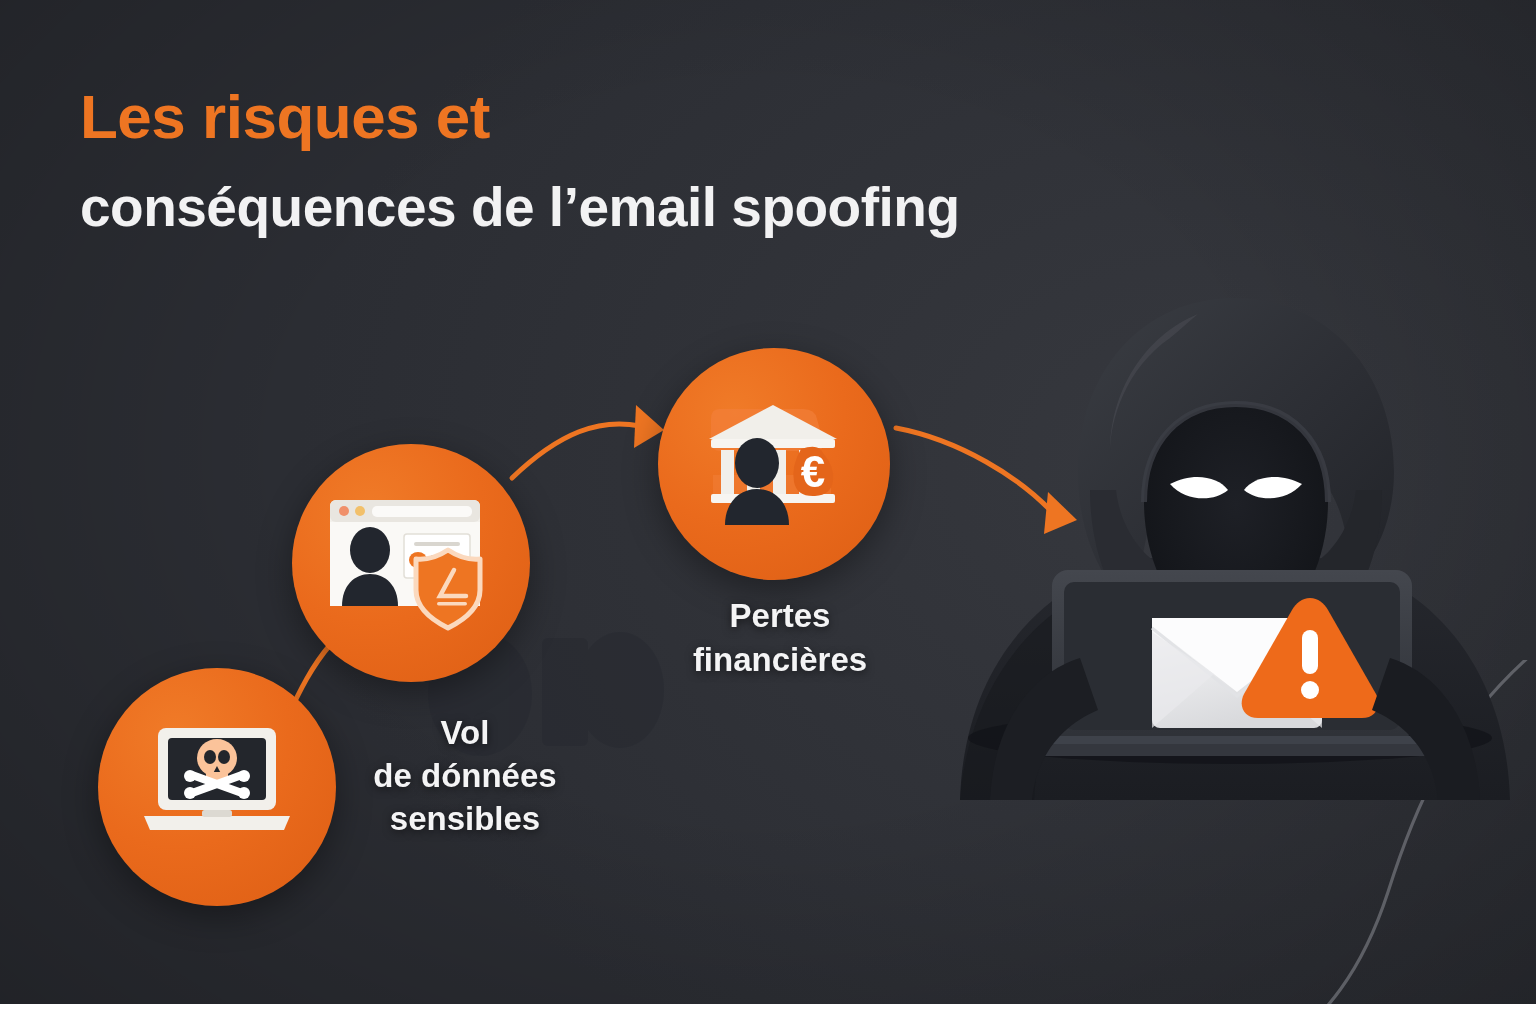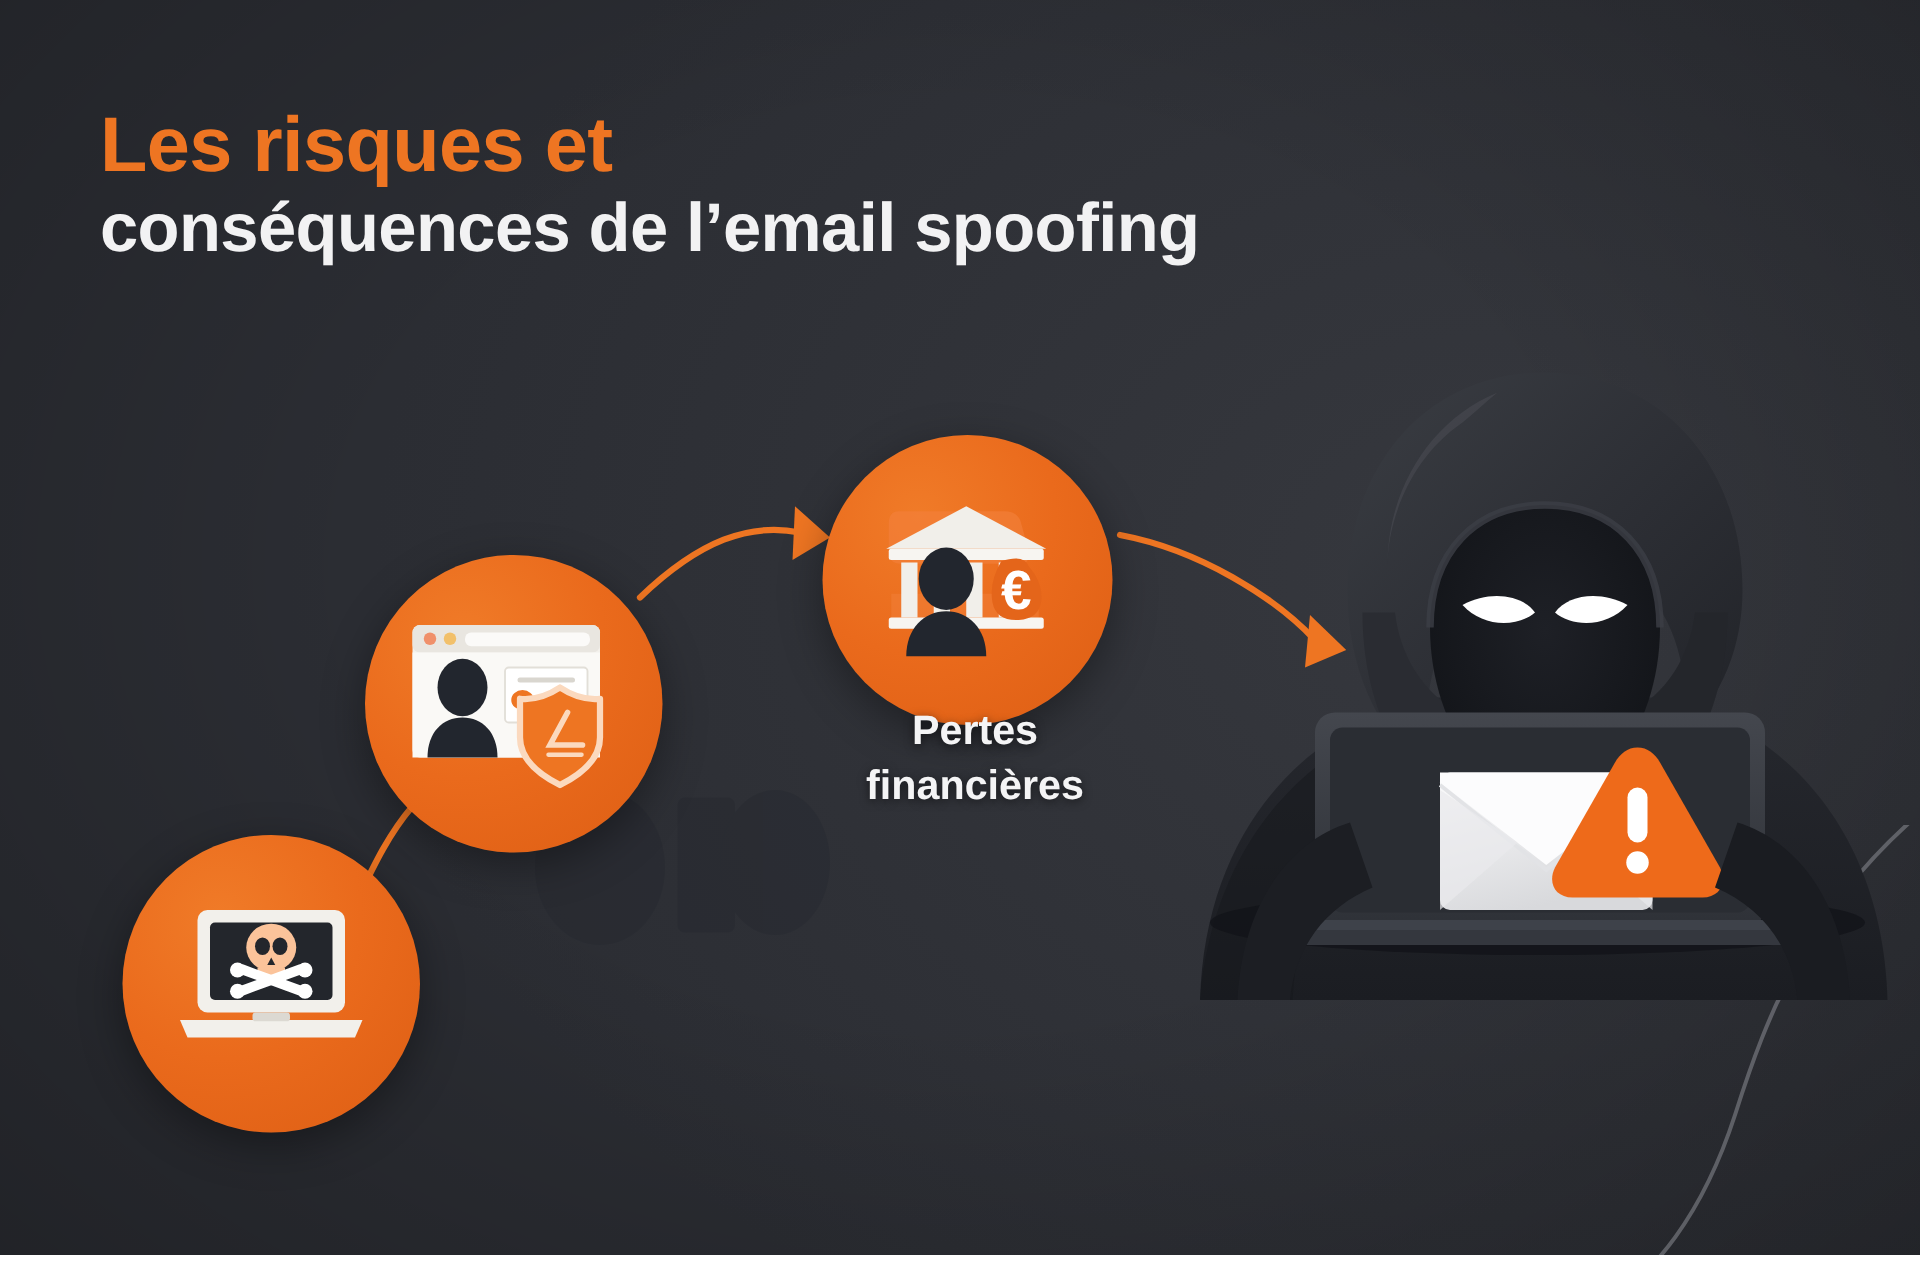--- a/index.html
+++ b/index.html
@@ -41,21 +41,21 @@
   .title-block{
     position:absolute; left:80px; top:86px;
     line-height:1.0;
   }
   .title-1{
     font-size:62px; font-weight:bold; letter-spacing:-0.5px;
     color:#EE7522;
     font-family:"Liberation Sans", sans-serif;
   }
   .title-2{
-    margin-top:7px;
+    margin-top:32px;
     font-size:55px; font-weight:bold; letter-spacing:-0.5px;
     color:#F2F2F3;
     font-family:"Liberation Sans", sans-serif;
   }
 
   
   .circle{
     position:absolute;
     border-radius:50%;
     background:radial-gradient(circle at 33% 28%, #F07B28 0%, #EA6A1C 48%, #DD5E14 100%);
@@ -73,20 +73,21 @@
 
   
   .node-label{
     position:absolute;
     color:#F4F4F5;
     text-align:center;
     font-weight:bold;
     text-shadow:0 2px 8px rgba(0,0,0,.55);
     line-height:1.30;
     white-space:pre-line;
+    margin-top:32px;
   }
   #label-vol      { left:340px; top:680px; width:250px; font-size:33px; }
   #label-pertes   { left:630px; top:562px; width:300px; font-size:33px;
                     font-family:"Liberation Sans", sans-serif; line-height:1.34; }
   #label-malware  { left:1000px; top:788px; width:440px; font-size:33px; line-height:1.40; }
 
   
   #hacker-scene{
     position:absolute; left:930px; top:240px;
     width:606px; height:560px;
@@ -281,18 +282,21 @@
           <rect x="54" y="32" width="16" height="44" rx="8" fill="#FFFFFF"></rect>
           <circle cx="62" cy="92" r="9" fill="#FFFFFF"></circle>
         </g>
       </g>
 
       <path d="M60 560 C64 480 104 432 150 418 L168 470 C130 486 106 518 102 560 Z" fill="#1C1E23"></path>
       <path d="M550 560 C546 480 506 432 460 418 L442 470 C480 486 504 518 508 560 Z" fill="#1A1C21"></path>
     </svg>
   </div>
 
+  <div class="node-label" id="label-vol">Vol
+de dónnées
+sensibles</div>
 
   <div class="node-label" id="label-pertes">Pertes
 financières</div>
 
 
 </div>
 
 </body></html>

